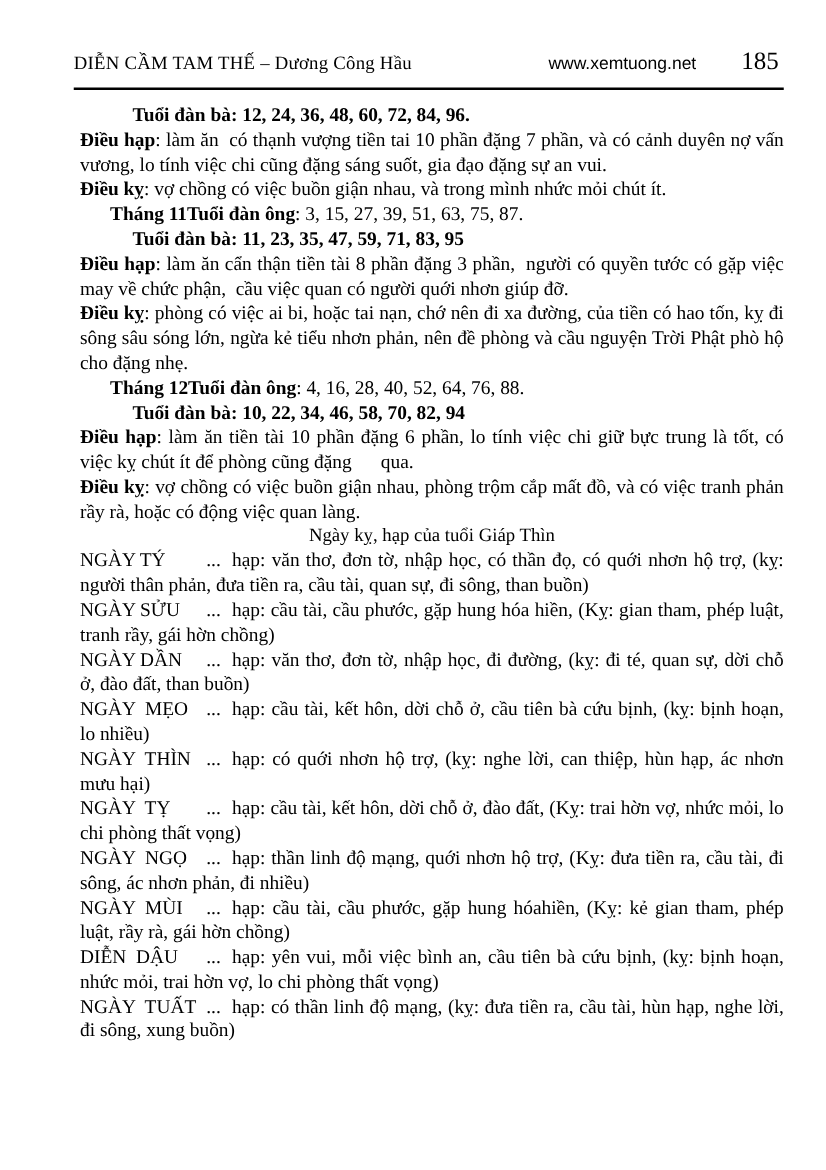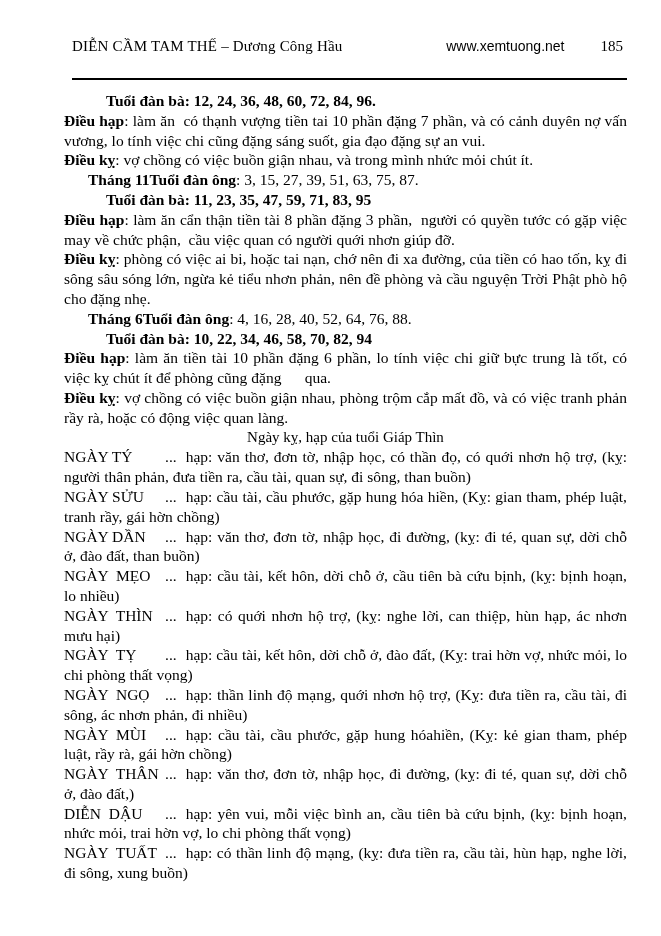--- a/index.html
+++ b/index.html
@@ -13,34 +13,34 @@
     padding: 38px 34px 0 57px;
     font-family: "Liberation Serif", serif;
     color: #000;
     overflow: hidden;
   }
   .page-header {
     display: flex;
     justify-content: space-between;
     align-items: baseline;
     border-bottom: 2px solid #000;
-    padding-bottom: 23px;
-    margin-left: 15px;
+    padding-bottom: 9px;
+    margin-left: 2px;
   }
   .h-title {
     font-size: 15px;
     letter-spacing: 0.2px;
     white-space: pre;
   }
   .h-right { display: flex; align-items: baseline; gap: 36px; }
   .h-site {
     font-family: Liberation Sans, sans-serif;
     font-size: 14px;
   }
-  .h-page { font-size: 15px; padding-right: 4px; }
+  .h-page { font-size: 20px; padding-right: 4px; }
 
   .body-text {
     margin-left: 7px;
     margin-top: 11px;
     font-size: 15.5px;
     line-height: 19.8px;
     text-align: justify;
   }
   .body-text p { margin: 0; }
   .body-text b, .body-text .t { white-space: pre-wrap; }
@@ -73,33 +73,32 @@
 
     <p class="indent2"><b>Tuổi đàn bà</b><span class="t">: 12, 24, 36, 48, 60, 72, 84, 96.</span></p>
     <p><b>Điều hạp</b><span class="t">: làm ăn  có thạnh vượng tiền tai 10 phần đặng 7 phần, và có cảnh duyên nợ vấn vương, lo tính việc chi cũng đặng sáng suốt, gia đạo đặng sự an vui.</span></p>
     <p><b>Điều kỵ</b><span class="t">: vợ chồng có việc buồn giận nhau, và trong mình nhức mỏi chút ít.</span></p>
 
     <p class="indent1"><b>Tháng 11</b><b>Tuổi đàn ông</b><span class="t">: 3, 15, 27, 39, 51, 63, 75, 87.</span></p>
     <p class="indent2"><b>Tuổi đàn bà</b><span class="t">: 11, 23, 35, 47, 59, 71, 83, 95</span></p>
     <p><b>Điều hạp</b><span class="t">: làm ăn cẩn thận tiền tài 8 phần đặng 3 phần,  người có quyền tước có gặp việc may về chức phận,  cầu việc quan có người quới nhơn giúp đỡ.</span></p>
     <p><b>Điều kỵ</b><span class="t">: phòng có việc ai bi, hoặc tai nạn, chớ nên đi xa đường, của tiền có hao tốn, kỵ đi sông sâu sóng lớn, ngừa kẻ tiểu nhơn phản, nên đề phòng và cầu nguyện Trời Phật phò hộ cho đặng nhẹ.</span></p>
 
-    <p class="indent1"><b>Tháng 6</b><b>Tuổi đàn ông</b><span class="t">: 4, 16, 28, 40, 52, 64, 76, 88.</span></p>
+    <p class="indent1"><b>Tháng 12</b><b>Tuổi đàn ông</b><span class="t">: 4, 16, 28, 40, 52, 64, 76, 88.</span></p>
     <p class="indent2"><b>Tuổi đàn bà</b><span class="t">: 10, 22, 34, 46, 58, 70, 82, 94</span></p>
     <p><b>Điều hạp</b><span class="t">: làm ăn tiền tài 10 phần đặng 6 phần, lo tính việc chi giữ bực trung là tốt, có việc kỵ chút ít để phòng cũng đặng      qua.</span></p>
     <p><b>Điều kỵ</b><span class="t">: vợ chồng có việc buồn giận nhau, phòng trộm cắp mất đồ, và có việc tranh phản rầy rà, hoặc có động việc quan làng.</span></p>
 
     <h2 class="days-title">Ngày kỵ, hạp của tuổi Giáp Thìn</h2>
 
     <p class="day"><span class="day-name">NGÀY TÝ</span><span class="dots">...</span><span class="t">hạp: văn thơ, đơn tờ, nhập học, có thần đọ, có quới nhơn hộ trợ, (kỵ: người thân phản, đưa tiền ra, cầu tài, quan sự, đi sông, than buồn)</span></p>
     <p class="day"><span class="day-name">NGÀY SỬU</span><span class="dots">...</span><span class="t">hạp: cầu tài, cầu phước, gặp hung hóa hiền, (Kỵ: gian tham, phép luật,  tranh rầy, gái hờn chồng)</span></p>
     <p class="day"><span class="day-name">NGÀY DẦN</span><span class="dots">...</span><span class="t">hạp: văn thơ, đơn tờ, nhập học, đi đường, (kỵ: đi té, quan sự, dời chỗ ở, đào đất, than buồn)</span></p>
     <p class="day"><span class="day-name">NGÀY  MẸO</span><span class="dots">...</span><span class="t">hạp: cầu tài, kết hôn, dời chỗ ở, cầu tiên bà cứu bịnh, (kỵ: bịnh hoạn, lo nhiều)</span></p>
     <p class="day"><span class="day-name">NGÀY  THÌN</span><span class="dots">...</span><span class="t">hạp: có quới nhơn hộ trợ, (kỵ: nghe lời, can thiệp, hùn hạp, ác nhơn mưu hại)</span></p>
     <p class="day"><span class="day-name">NGÀY  TỴ</span><span class="dots">...</span><span class="t">hạp: cầu tài, kết hôn, dời chỗ ở, đào đất, (Kỵ: trai hờn vợ, nhức mỏi, lo chi phòng thất vọng)</span></p>
     <p class="day"><span class="day-name">NGÀY  NGỌ</span><span class="dots">...</span><span class="t">hạp: thần linh độ mạng, quới nhơn hộ trợ, (Kỵ: đưa tiền ra, cầu tài, đi sông, ác nhơn phản, đi nhiều)</span></p>
     <p class="day"><span class="day-name">NGÀY  MÙI</span><span class="dots">...</span><span class="t">hạp: cầu tài, cầu phước, gặp hung hóahiền, (Kỵ: kẻ gian tham, phép luật, rầy rà, gái hờn chồng)</span></p>
-    <p class="day"><span class="day-name">NGÀY  THÂN</span><span class="dots">...</span><span class="t">hạp: văn thơ, đơn tờ, nhập học, đi đường, (kỵ: đi té, quan sự, dời chỗ ở, đào đất,)</span></p>
     <p class="day"><span class="day-name">DIỄN  DẬU</span><span class="dots">...</span><span class="t">hạp: yên vui, mỗi việc bình an, cầu tiên bà cứu bịnh, (kỵ: bịnh hoạn, nhức mỏi, trai hờn vợ, lo chi phòng thất vọng)</span></p>
     <p class="day"><span class="day-name">NGÀY  TUẤT</span><span class="dots">...</span><span class="t">hạp: có thần linh độ mạng, (kỵ: đưa tiền ra, cầu tài, hùn hạp, nghe lời, đi sông, xung buồn)</span></p>
 
   </main>
 </div>
 
 </body></html>

